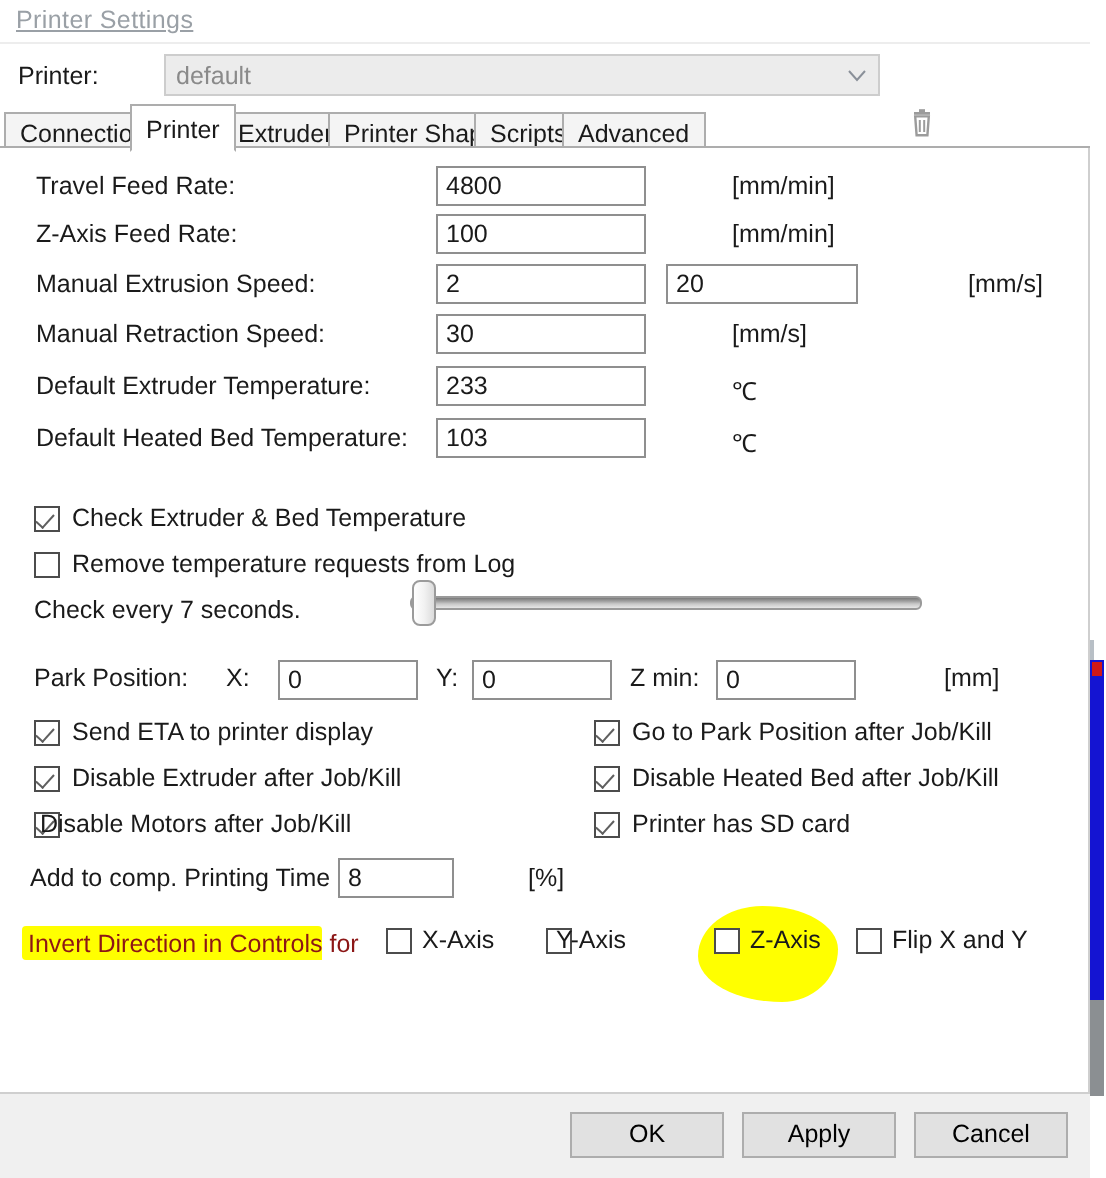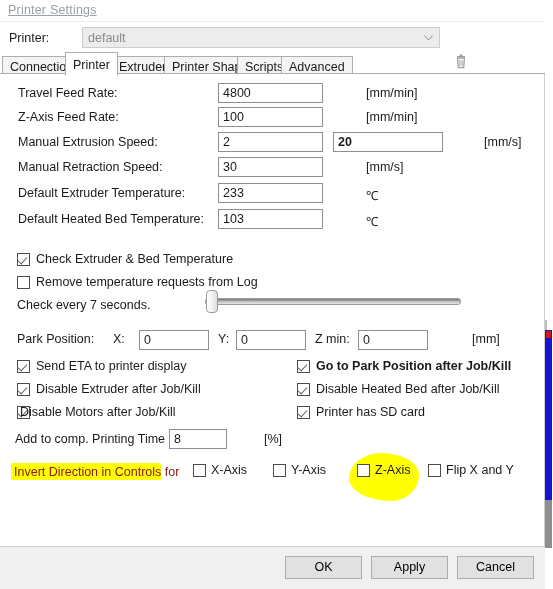--- a/index.html
+++ b/index.html
@@ -363,21 +363,21 @@
     <div class="lbl" style="left:18px; top:36px;">Z-Axis Feed Rate:</div>
     <div class="tfield" style="left:218px; top:33px; width:105px;">
       <span>100</span>
     </div>
     <div class="unit" style="left:334px; top:36px;">[mm/min]</div>
 
     <div class="lbl" style="left:18px; top:61px;">Manual Extrusion Speed:</div>
     <div class="tfield" style="left:218px; top:58px; width:105px;">
       <span>2</span>
     </div>
-    <div class="tfield" style="left:333px; top:58px; width:110px;font-weight:bold;">
+    <div class="tfield" style="left:333px; top:58px; width:96px;">
       <span>20</span>
     </div>
     <div class="unit" style="left:452px; top:61px;">[mm/s]</div>
 
     <div class="lbl" style="left:18px; top:86px;">Manual Retraction Speed:</div>
     <div class="tfield" style="left:218px; top:83px; width:105px;">
       <span>30</span>
     </div>
     <div class="unit" style="left:334px; top:86px;">[mm/s]</div>
 
@@ -419,21 +419,21 @@
     <div class="cb checked" style="left:17px; top:286px;"></div>
     <div class="cb-label" style="left:36px; top:285px;">Send ETA to printer display</div>
 
     <div class="cb checked" style="left:17px; top:309px;"></div>
     <div class="cb-label" style="left:36px; top:308px;">Disable Extruder after Job/Kill</div>
 
     <div class="cb checked" style="left:17px; top:332px;"></div>
     <div class="cb-label" style="left:20px; top:331px;">Disable Motors after Job/Kill</div>
 
     <div class="cb checked" style="left:297px; top:286px;"></div>
-    <div class="cb-label" style="left:316px; top:285px;font-weight:bold;">Go to Park Position after Job/Kill</div>
+    <div class="cb-label" style="left:316px; top:285px;">Go to Park Position after Job/Kill</div>
 
     <div class="cb checked" style="left:297px; top:309px;"></div>
     <div class="cb-label" style="left:316px; top:308px;">Disable Heated Bed after Job/Kill</div>
 
     <div class="cb checked" style="left:297px; top:332px;"></div>
     <div class="cb-label" style="left:316px; top:331px;">Printer has SD card</div>
 
     <div class="lbl" style="left:15px; top:358px;">Add to comp. Printing Time</div>
     <div class="tfield" style="left:169px; top:355px; width:58px;">
       <span>8</span>
@@ -448,21 +448,21 @@
   <div class="hl-label"></div>
   <div class="hl-label-tail"></div>
   <div class="hl-blob"></div>
 
   <div class="invert-text">Invert Direction in Controls for</div>
 
   <div class="cb" style="left:193px; top:464px; z-index:2;"></div>
   <div class="cb-label" style="left:211px; top:463px; z-index:2;">X-Axis</div>
 
   <div class="cb" style="left:273px; top:464px; z-index:2;"></div>
-  <div class="cb-label" style="left:291px; top:463px; z-index:2;">Y-Axis</div>
+  <div class="cb-label" style="left:278px; top:463px; z-index:2;">Y-Axis</div>
 
   <div class="cb" style="left:357px; top:464px; z-index:2;"></div>
   <div class="cb-label" style="left:375px; top:463px; z-index:2;">Z-Axis</div>
 
   <div class="cb" style="left:428px; top:464px; z-index:2;"></div>
   <div class="cb-label" style="left:446px; top:463px; z-index:2;">Flip X and Y</div>
 
   <div class="panel-bottom-line"></div>
   <div class="footer">
     <div class="btn" style="left:285px;">OK</div>

